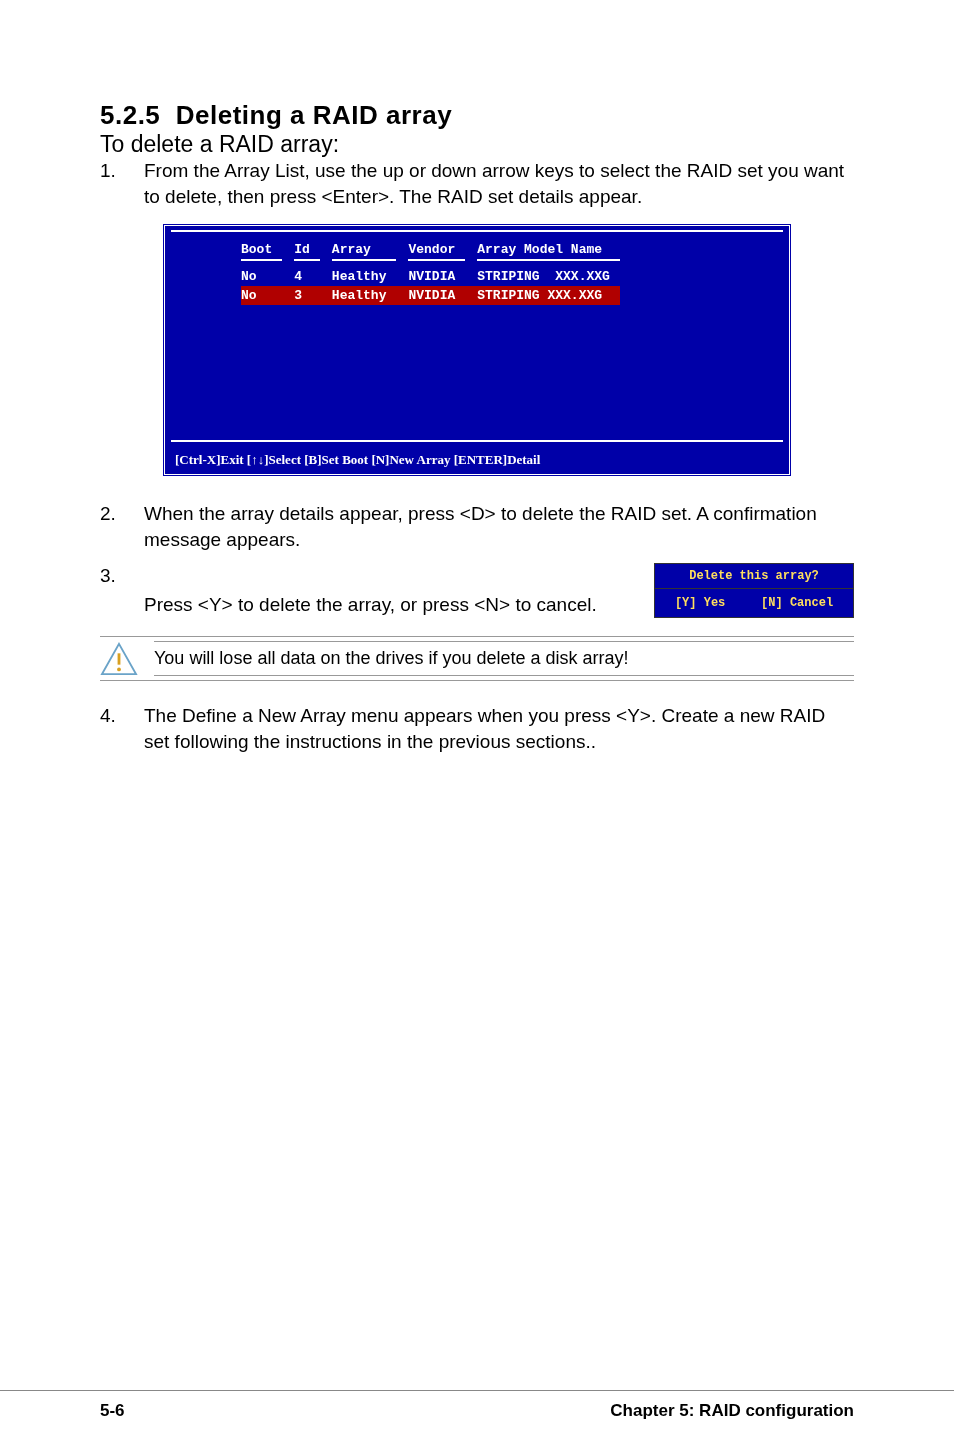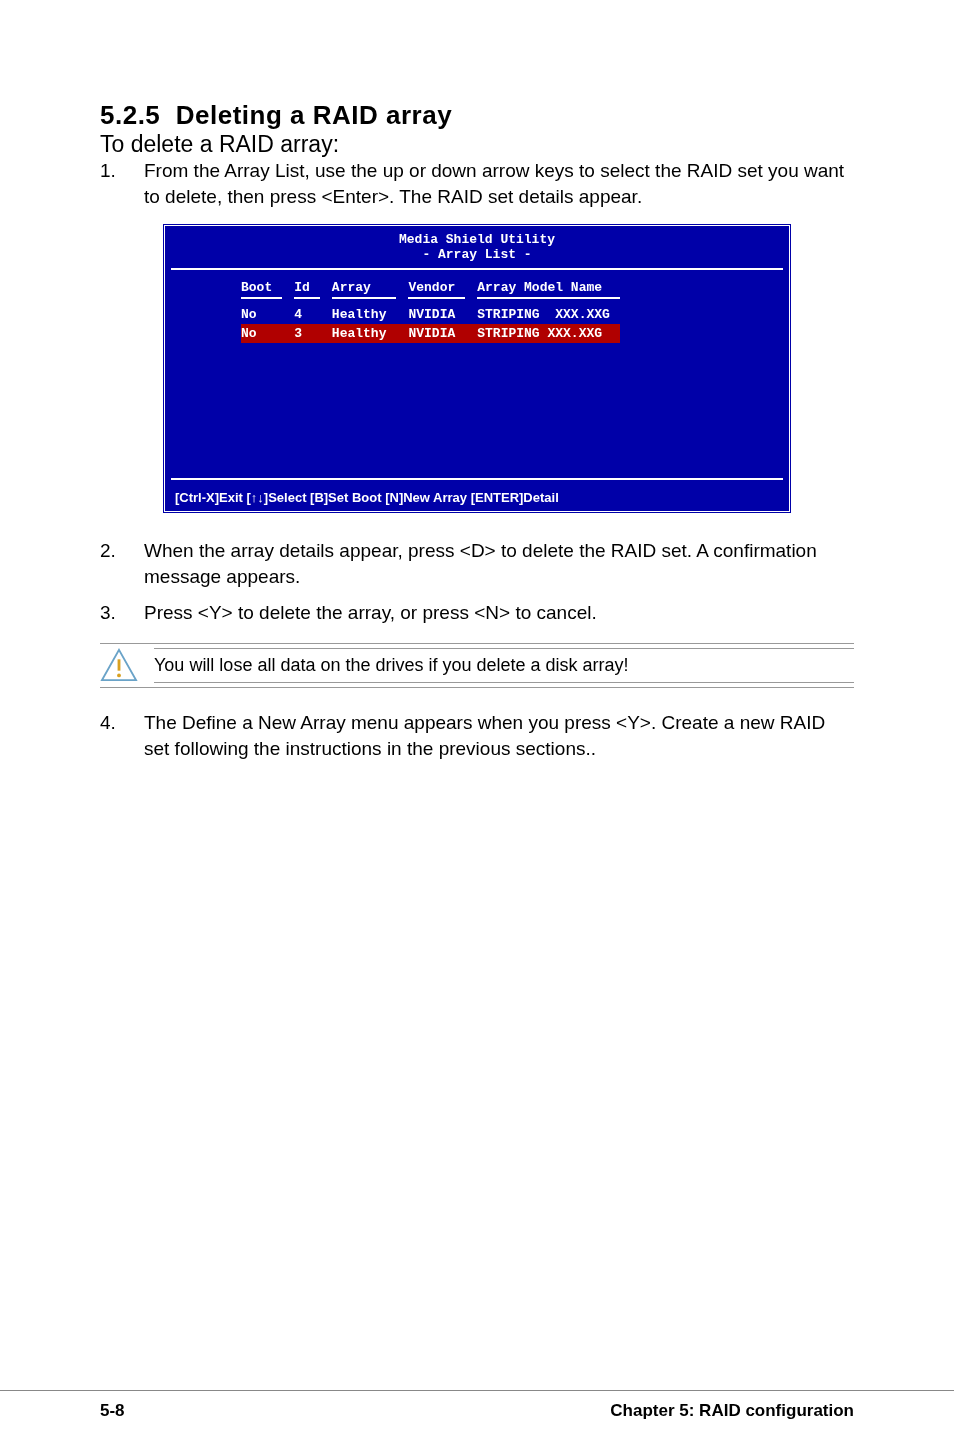--- a/index.html
+++ b/index.html
@@ -15,27 +15,27 @@
   .bios-outer { border: 3px double #fff; background: #0000a8; padding: 0; }
   .bios-title-bar { text-align: center; color: #fff; font-family: "Courier New", monospace; font-size: 13px; font-weight: bold; padding: 6px 0 2px 0; }
   .bios-divider { border: 0; border-top: 2px solid #fff; margin: 4px 6px; }
   .bios-table-wrap { padding: 4px 6px 0 6px; min-height: 200px; }
   .bios-table { font-family: "Courier New", monospace; font-size: 13px; font-weight: bold; color: #fff; border-collapse: separate; border-spacing: 0; margin-left: 70px; }
   .bios-table th { text-align: left; padding: 2px 10px 2px 0; border-bottom: 2px solid #fff; margin-top: 19px; }
   .bios-table th.gap, .bios-table td.gap { border-bottom: none; width: 12px; }
   .bios-table td { padding: 2px 10px 2px 0; white-space: pre; }
   .bios-row-sel td { background: #b00000; }
   .bios-row-sel td.gap { background: #b00000; }
-  .bios-footer { color: #fff; font-family: Liberation Sans, sans-serif; font-size: 13px; font-weight: bold; padding: 6px 10px; }
+  .bios-footer { color: #fff; font-family: Liberation Serif, serif; font-size: 13px; font-weight: bold; padding: 6px 10px; }
   .step3-row { display: flex; align-items: flex-end; gap: 20px; }
   .step3-text { flex: 1; }
   .confirm-box { width: 200px; font-family: "Courier New", monospace; font-size: 12px; font-weight: bold; color: #ffdf5e; border: 1px solid #333; }
   .confirm-title { background: #0000a8; text-align: center; padding: 4px 2px; border-bottom: 1px solid #333; }
   .confirm-opts { background: #0000a8; display: flex; justify-content: space-around; padding: 6px 2px; }
-  .warn-row { display: flex; align-items: flex-start; gap: 16px; margin: 18px 0 22px 0; border-top: 1px solid #999; border-bottom: 1px solid #999; padding: 4px 0; }
+  .warn-row { display: flex; align-items: flex-end; gap: 16px; margin: 18px 0 22px 0; border-top: 1px solid #999; border-bottom: 1px solid #999; padding: 4px 0; }
   .warn-icon { width: 38px; height: 34px; }
   .warn-inner { flex: 1; border-top: 1px solid #999; border-bottom: 1px solid #999; padding: 6px 0; font-size: 18px; }
   .footer { position: absolute; left: 0; right: 0; bottom: 0; width: 954px; border-top: 1px solid #888; padding: 10px 100px 0 100px; display: flex; justify-content: space-between; font-size: 17px; font-weight: 900; height: 48px; }
   .footer .pg { }
   .footer .chap { }
   .page-wrap { position: relative; height: 1438px; width: 954px; }
 </style>
 </head>
 <body>
 
@@ -50,24 +50,20 @@
 
   <ol class="num-list">
     <li class="num-item">
       <span class="num">1.</span>
       <span class="body">From the Array List, use the up or down arrow keys to select the RAID set you want to delete, then press &lt;Enter&gt;. The RAID set details appear.</span>
     </li>
   </ol>
 
   <div class="bios-box">
     <div class="bios-outer">
-      <div class="bios-title-bar">
-        <div>Media Shield Utility</div>
-        <div>- Array List -</div>
-      </div>
       <hr class="bios-divider">
       <div class="bios-table-wrap">
         <table class="bios-table">
           <thead>
             <tr>
               <th>Boot</th>
               <th class="gap"></th>
               <th>Id</th>
               <th class="gap"></th>
               <th>Array</th>
@@ -113,20 +109,27 @@
 
   <ol class="num-list">
     <li class="num-item">
       <span class="num">2.</span>
       <span class="body">When the array details appear, press &lt;D&gt; to delete the RAID set. A confirmation message appears.</span>
     </li>
     <li class="num-item">
       <span class="num">3.</span>
       <div class="body step3-row">
         <span class="step3-text">Press &lt;Y&gt; to delete the array, or press &lt;N&gt; to cancel.</span>
+        <div class="confirm-box">
+          <div class="confirm-title">Delete this array?</div>
+          <div class="confirm-opts">
+            <span>[Y] Yes</span>
+            <span>[N] Cancel</span>
+          </div>
+        </div>
       </div>
     </li>
   </ol>
 
   <div class="warn-row">
     <svg class="warn-icon" viewBox="0 0 40 36">
       <polygon points="20,2 38,34 2,34" fill="none" stroke="#6aa3c8" stroke-width="2"></polygon>
       <line x1="20" y1="12" x2="20" y2="24" stroke="#d8a020" stroke-width="3"></line>
       <circle cx="20" cy="29" r="2" fill="#d8a020"></circle>
     </svg>
@@ -136,16 +139,16 @@
   <ol class="num-list">
     <li class="num-item">
       <span class="num">4.</span>
       <span class="body">The Define a New Array menu appears when you press &lt;Y&gt;. Create a new RAID set following the instructions in the previous sections..</span>
     </li>
   </ol>
 
 </div>
 
 <div class="footer">
-  <span class="pg">5-8</span>
+  <span class="pg">5-6</span>
   <span class="chap">Chapter 5: RAID configuration</span>
 </div>
 </div>
 
 </body></html>

